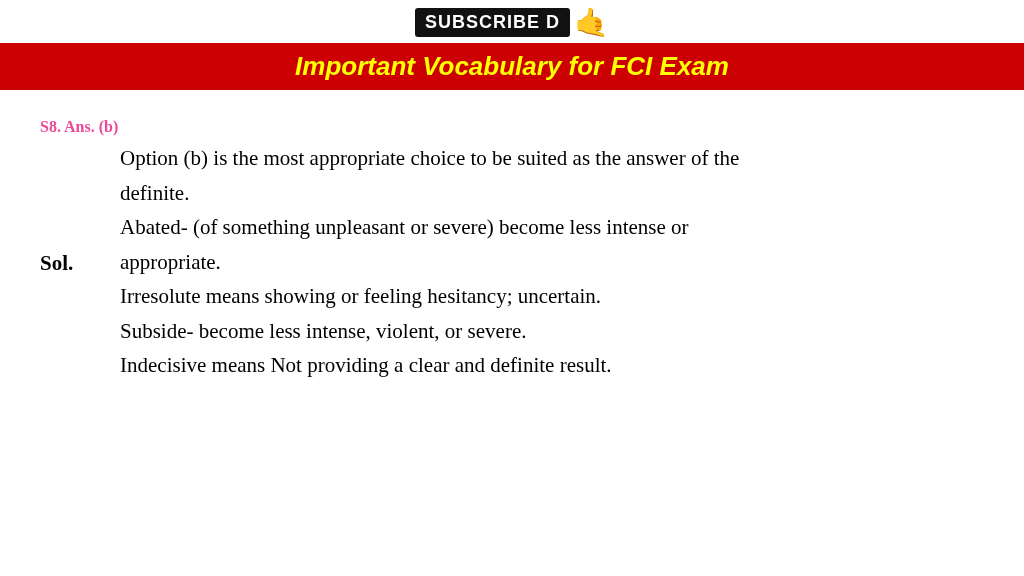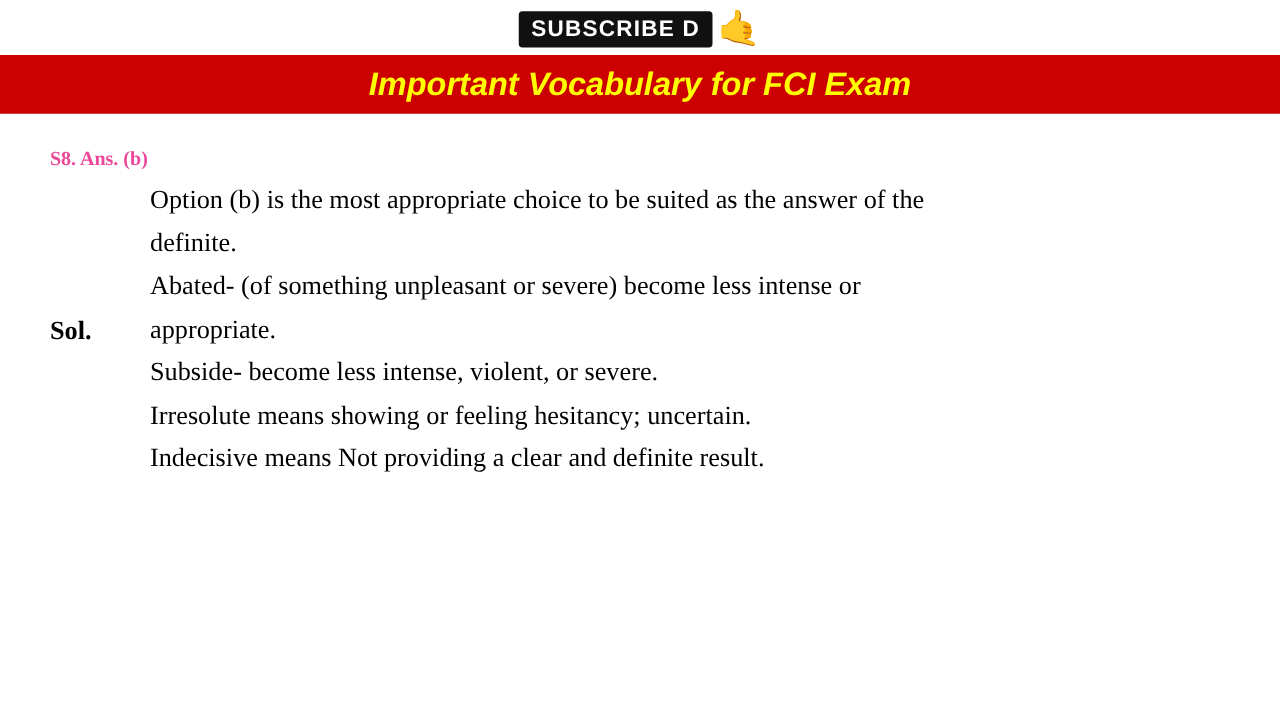--- a/index.html
+++ b/index.html
@@ -125,20 +125,20 @@
       <span class="sol-label">Sol.</span>
       <div class="sol-text-block">
         <div class="sol-paragraph">
           <span>Option (b)  is the most appropriate choice to be suited as the answer of the</span>
         </div>
         <div class="sol-paragraph">definite.</div>
         <div class="sol-paragraph vocab-item">
           <span>Abated-  (of something unpleasant or severe)   become less intense or</span>
         </div>
         <div class="sol-paragraph">appropriate.</div>
+        <div class="sol-paragraph vocab-item">Irresolute means showing or feeling hesitancy; uncertain.</div>
         <div class="sol-paragraph vocab-item">Subside- become less intense, violent, or severe.</div>
-        <div class="sol-paragraph vocab-item">Irresolute means showing or feeling hesitancy; uncertain.</div>
         <div class="sol-paragraph vocab-item">Indecisive means Not providing a clear and definite result.</div>
       </div>
     </div>
   </div>
 
 </div>
 
 </body></html>

